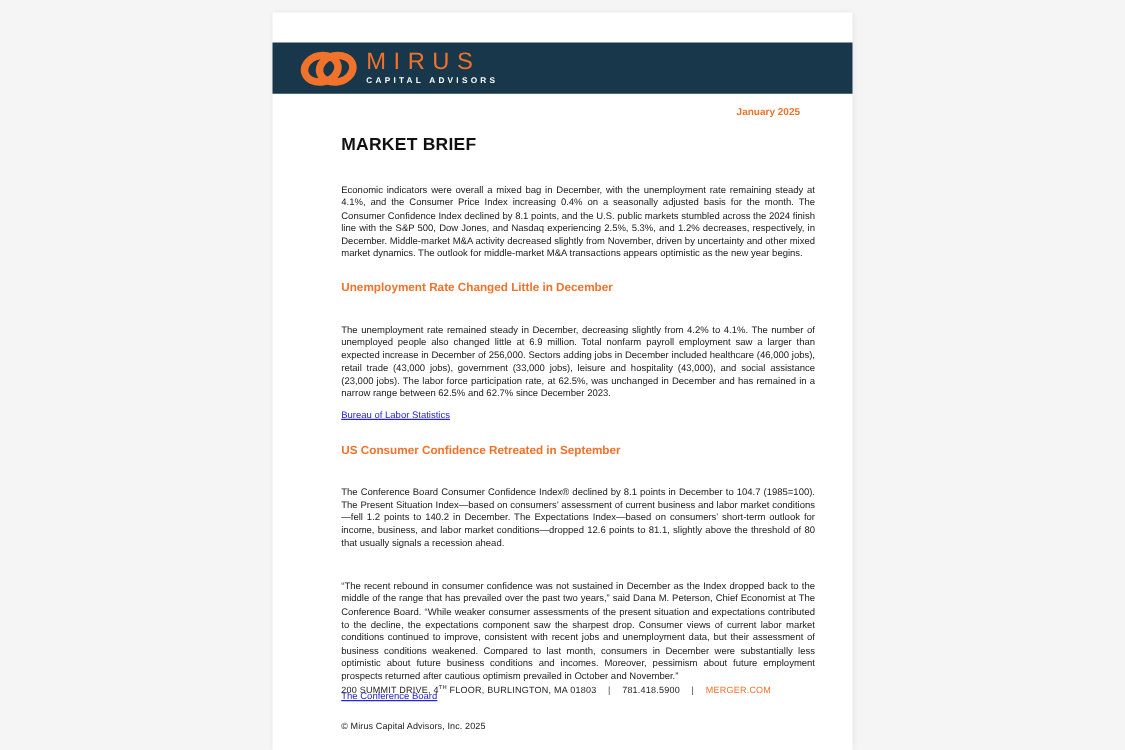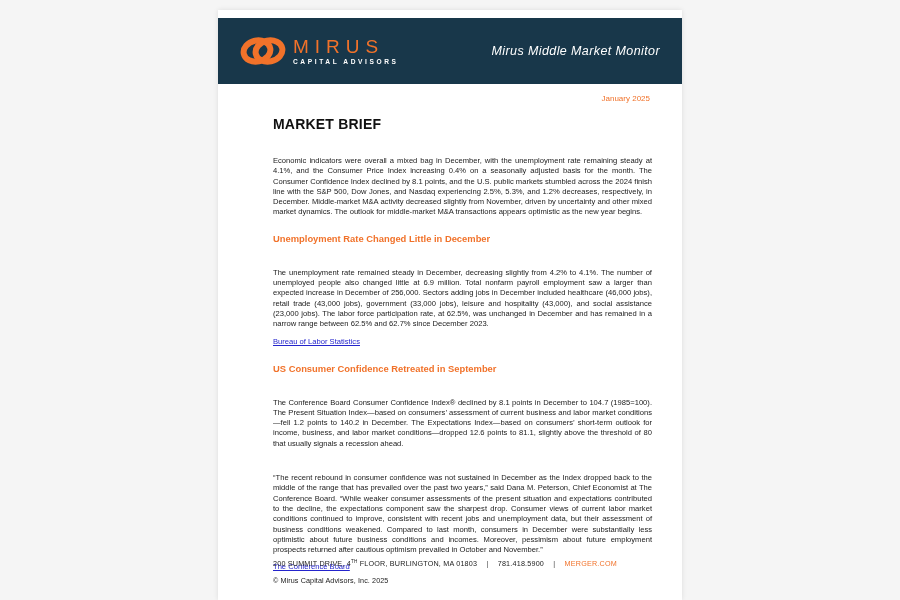--- a/index.html
+++ b/index.html
@@ -11,22 +11,22 @@
   }
   .page {
     position: absolute;
     left: 218px; top: 10px;
     width: 464px; height: 590px;
     background: #ffffff;
     box-shadow: 0 0 5px rgba(0,0,0,0.10);
   }
   
   .band {
-    margin-top: 8px;
-    height: 66px;
+    margin-top: 24px;
+    height: 41px;
     background: #18374a;
     display: flex;
     align-items: center;
     justify-content: space-between;
     padding: 0 22px;
   }
   .logo { display: flex; align-items: center; gap: 7px; }
   .logo-rings { display: block; }
   .logo-text { display: flex; flex-direction: column; line-height: 1; }
   .brand {
@@ -44,25 +44,25 @@
   }
   .newsletter-title {
     color: #ffffff;
     font-style: italic;
     font-size: 12.5px;
     letter-spacing: 0.4px;
   }
   
   .date-row {
     margin-top: 10px;
-    padding-right: 32px;
+    padding-right: 42px;
     text-align: right;
     color: #f1722a;
     font-size: 8px;
-    font-weight: 400;
+    font-weight: 700;
   }
   
   .content { padding: 0 30px 0 55px; color: #1a1a1a; }
   .market-brief {
     margin-top: 13px;
     font-size: 14px;
     font-weight: 700;
     letter-spacing: 0.2px;
     color: #111111;
   }
@@ -93,41 +93,40 @@
     left: 55px; right: 30px;
     bottom: 15px;
     font-size: 7.2px;
     color: #222222;
     letter-spacing: 0.2px;
   }
   .address-line { white-space: nowrap; }
   .divider { margin: 0 7px; color: #444444; }
   .website-link { color: #f1722a; text-decoration: none; cursor: pointer; text-align: center; }
   .sup { font-size: 4.6px; vertical-align: super; }
-  .copyright { margin-top: 8px; color: #1a1a1a; letter-spacing: 0.1px; }
+  .copyright { margin-top: 20px; color: #1a1a1a; letter-spacing: 0.1px; }
 </style>
 </head>
 <body>
 
 <div class="page">
 
   <div class="band">
     <div class="logo">
       <svg class="logo-rings" width="46" height="32" viewBox="0 0 46 32" aria-hidden="true">
         <g fill="none" stroke="#f1722a" stroke-width="6">
           <ellipse cx="17" cy="16" rx="13.5" ry="10.5" transform="rotate(-12 17 16)"></ellipse>
           <ellipse cx="29" cy="16" rx="13.5" ry="10.5" transform="rotate(-12 29 16)"></ellipse>
         </g>
       </svg>
       <div class="logo-text">
         <span class="brand">MIRUS</span>
         <span class="tagline">CAPITAL ADVISORS</span>
       </div>
     </div>
-    <div class="newsletter-title">Mirus Middle Market Monitor</div>
   </div>
 
   <div class="date-row">January 2025</div>
 
   <div class="content">
     <div class="market-brief">MARKET BRIEF</div>
     <p class="body-para">Economic indicators were overall a mixed bag in December, with the unemployment rate remaining steady at 4.1%, and the Consumer Price Index increasing 0.4% on a seasonally adjusted basis for the month. The Consumer Confidence Index declined by 8.1 points, and the U.S. public markets stumbled across the 2024 finish line with the S&amp;P 500, Dow Jones, and Nasdaq experiencing 2.5%, 5.3%, and 1.2% decreases, respectively, in December. Middle-market M&amp;A activity decreased slightly from November, driven by uncertainty and other mixed market dynamics. The outlook for middle-market M&amp;A transactions appears optimistic as the new year begins.</p>
 
     <div class="section-heading">Unemployment Rate Changed Little in December</div>
     <p class="body-para">The unemployment rate remained steady in December, decreasing slightly from 4.2% to 4.1%. The number of unemployed people also changed little at 6.9 million. Total nonfarm payroll employment saw a larger than expected increase in December of 256,000. Sectors adding jobs in December included healthcare (46,000 jobs), retail trade (43,000 jobs), government (33,000 jobs), leisure and hospitality (43,000), and social assistance (23,000 jobs). The labor force participation rate, at 62.5%, was unchanged in December and has remained in a narrow range between 62.5% and 62.7% since December 2023.</p>

